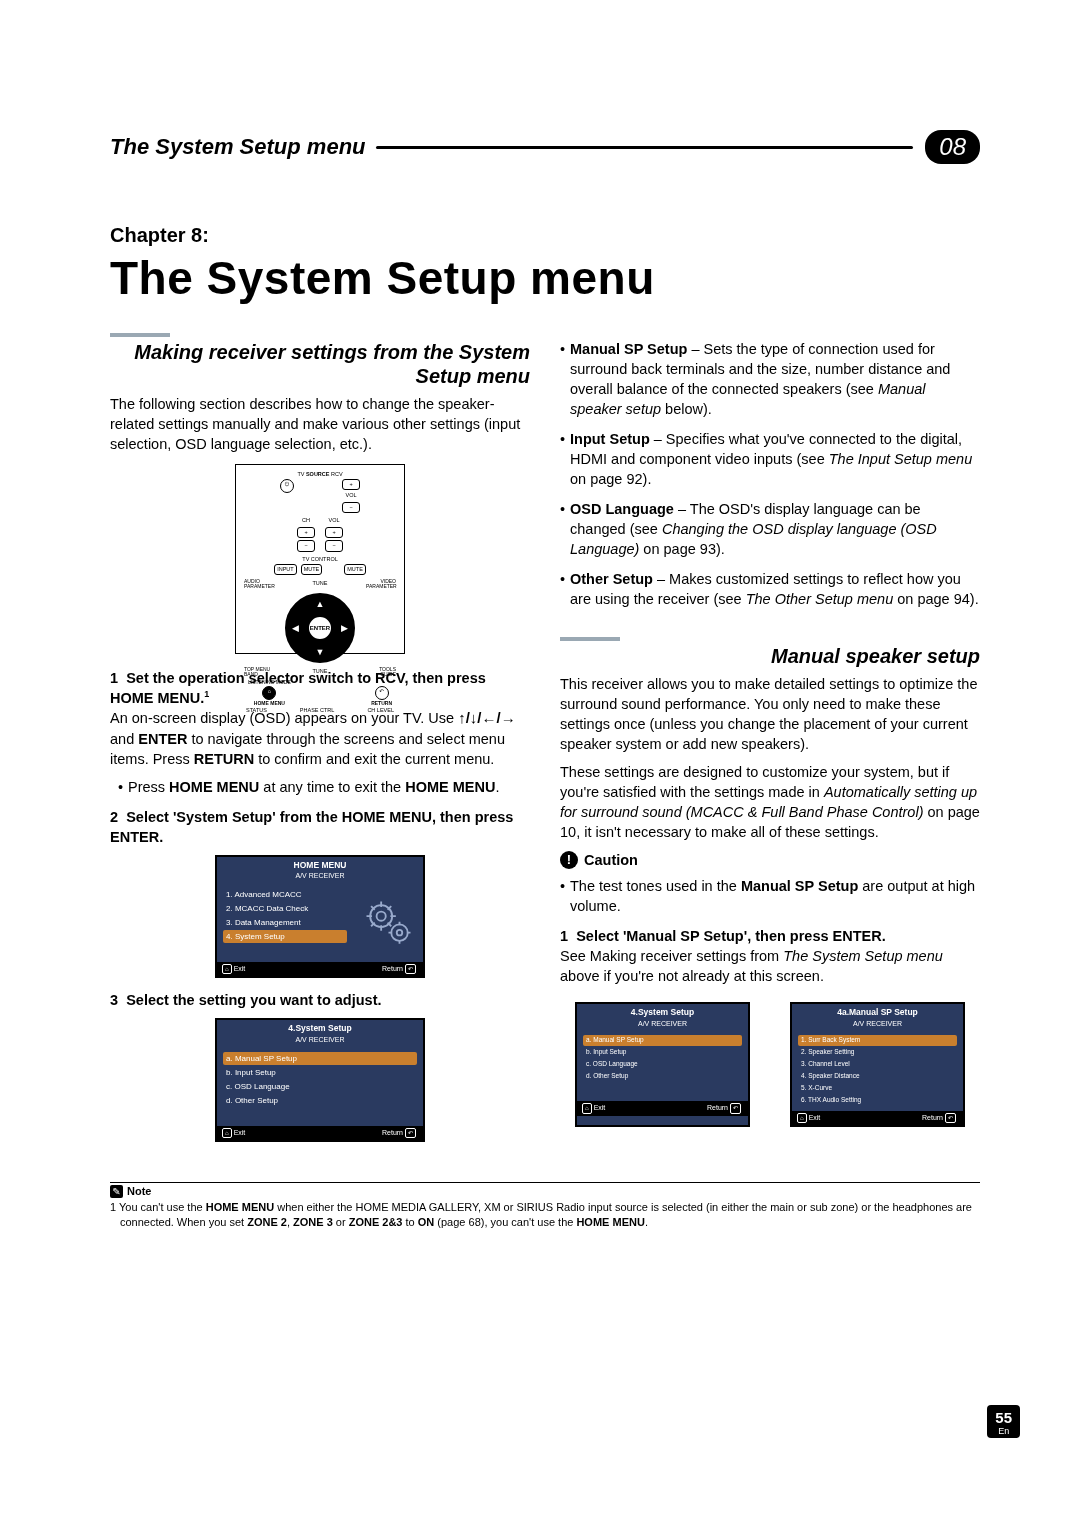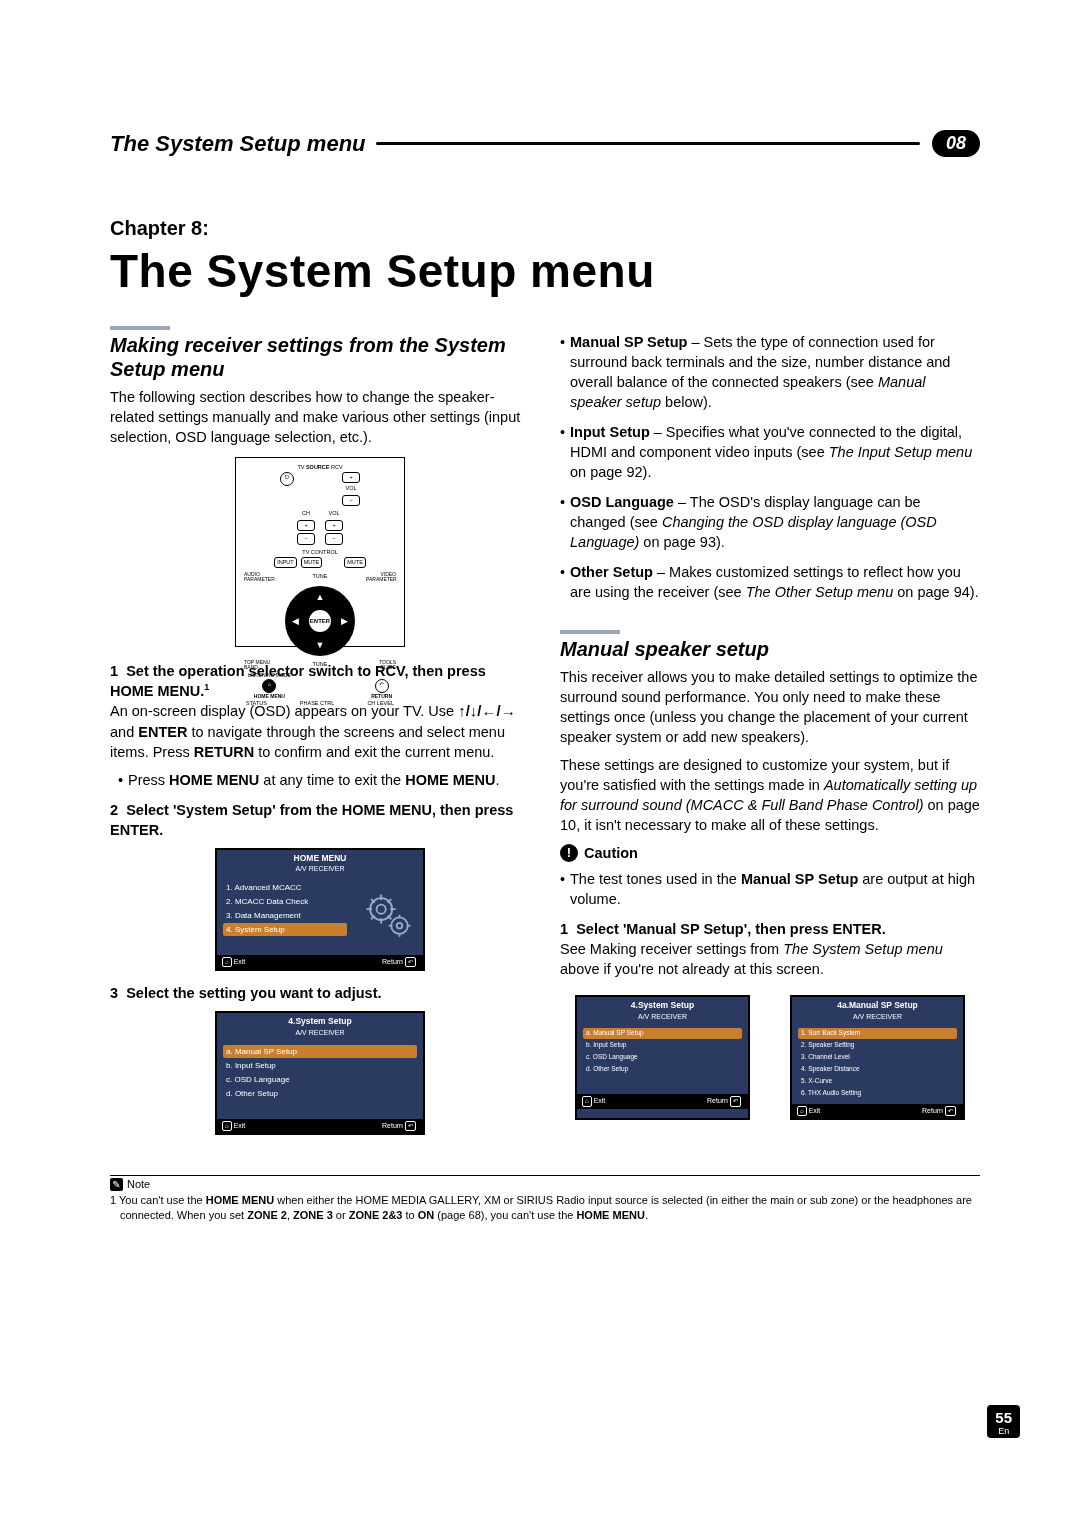--- a/index.html
+++ b/index.html
@@ -25,33 +25,33 @@
   }
   .header-title {
     font-style: italic;
     font-weight: bold;
     font-size: 22px;
     margin-right: 10px;
   }
   .header-badge {
     background: #000;
     color: #fff;
-    font-weight: bold;
+    font-weight: normal;
     font-style: italic;
-    font-size: 18px;
+    font-size: 24px;
     border-radius: 16px;
     padding: 3px 14px;
     margin-left: 12px;
   }
   .chapter-label { font-weight: bold; font-size: 20px; margin-bottom: 4px; }
   .chapter-title { font-weight: 900; font-size: 46px; margin-bottom: 28px; letter-spacing: 0.5px; }
   .columns { display: flex; gap: 30px; }
   .col { flex: 1; font-size: 14.5px; line-height: 1.38; }
   .section-rule { height: 4px; background: #9aa8b3; margin-bottom: 3px; width: 60px;}
-  .section-title { font-weight: bold; font-style: italic; font-size: 20px; line-height: 1.2; margin-bottom: 6px; }
+  .section-title { font-weight: bold; font-style: italic; font-size: 20px; line-height: 1.2; margin-bottom: 6px; text-align: right; }
   .body-text { margin-bottom: 8px; }
   .step { }
   .step .num { font-weight: bold; display: inline; }
   .step .lbl { font-weight: bold; display: inline; }
   .bullet-list { margin: 6px 0 6px 8px; }
   .bullet-item { display: flex; margin-bottom: 10px; }
   .bullet-item .dot { width: 10px; flex-shrink: 0; }
   .bullet-item .txt { flex: 1; }
   .bold { font-weight: bold; }
   .italic { font-style: italic; }
@@ -106,21 +106,21 @@
   .osd-small .osd-body { min-height: 70px; }
   .osd-small .osd-list div { font-size: 6.5px; }
   .gear-svg { width: 55px; height: 55px; }
 
   .foot-rule { border-top: 1px solid #000; margin-top: 28px; padding-top: 2px; }
   .note-row { display: flex; align-items: center; gap: 4px; margin-bottom: 2px; }
   .note-icon {
     width: 13px; height: 13px; background: #000; color: #fff; border-radius: 2px;
     font-size: 10px; display: inline-flex; align-items: center; justify-content: center;
   }
-  .note-label { font-weight: normal; font-size: 11px; }
+  .note-label { font-weight: bold; font-size: 11px; }
   .footnote { font-size: 11px; line-height: 1.35; padding-left: 10px; text-indent: -10px; }
 
   .page-badge {
     position: absolute; right: 60px; bottom: 90px;
     background: #000; color: #fff; text-align: center;
     border-radius: 4px; padding: 4px 8px 2px;
   }
   .page-badge .pn { font-weight: bold; font-size: 15px; }
   .page-badge .lang { font-size: 9px; }
 </style>

